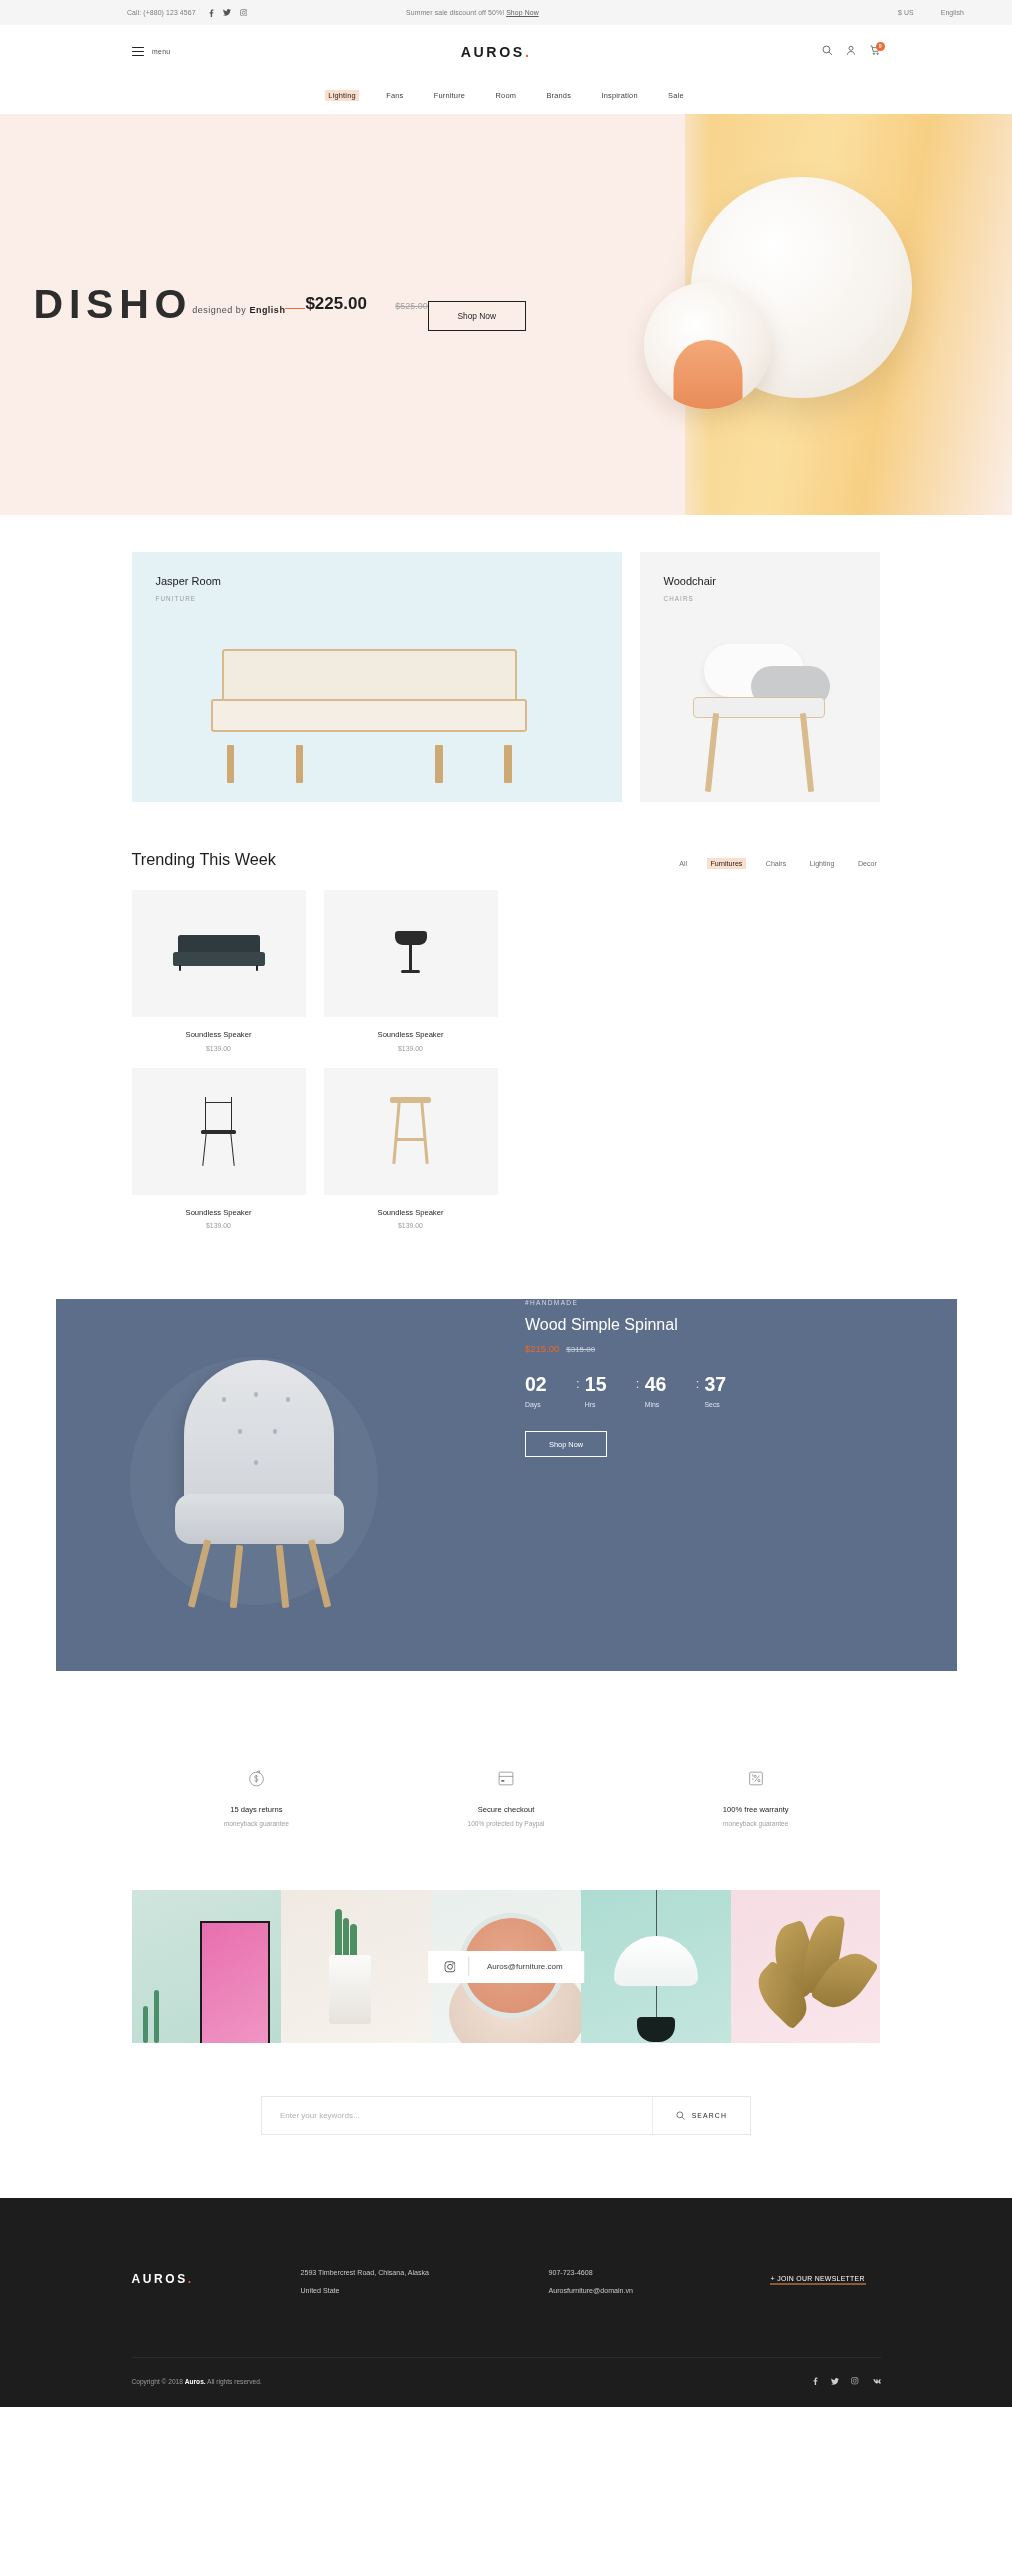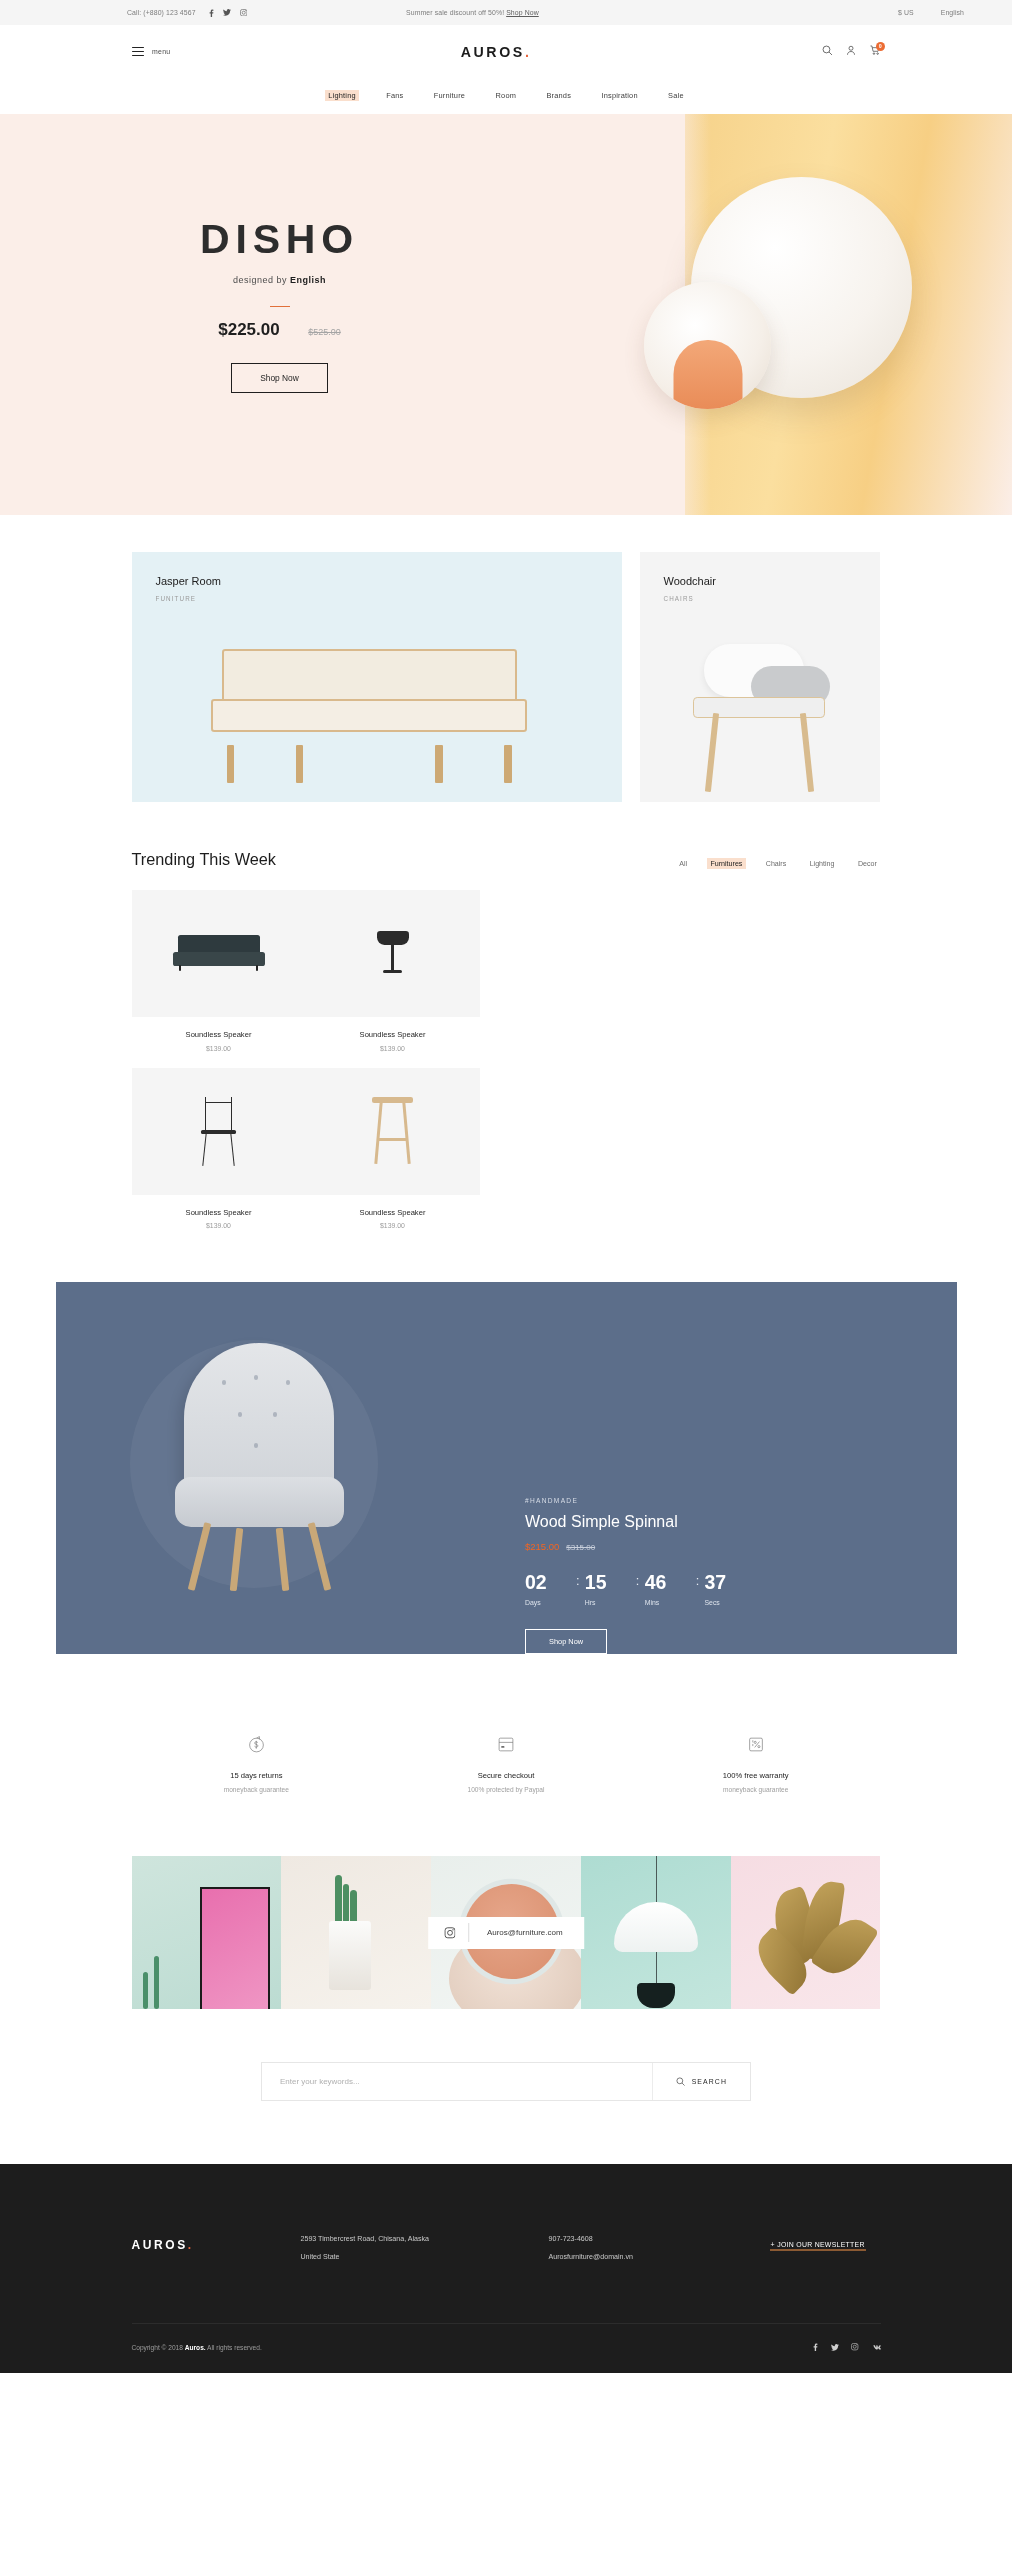--- a/index.html
+++ b/index.html
@@ -61,21 +61,21 @@
   .hero-brush {
     position: absolute; right: 0; top: 0; width: 327px; height: 100%;
     background: linear-gradient(100deg,#f6d28a 0%, #fbdf9f 38%, #f7cf84 62%, #fbeee8 100%);
   }
   .hero-brush:after{
     content:""; position:absolute; left:-21px; top:0; width:47px; height:100%;
     background:linear-gradient(90deg, rgba(251,238,232,1), rgba(246,210,138,0));
   }
   .hero-text {
     position: absolute; left: 0; top: 0; width: 559px; height: 100%;
-    display: flex; flex-direction: column; align-items: center; justify-content: center;
+    display: flex; flex-direction: row; align-items: center; justify-content: center;
     padding-bottom: 21px; z-index: 4;
   }
   .hero-title { font-size: 41px; font-weight: 700; letter-spacing: 5.8px; color: #2d2d2d; }
   .hero-sub { font-size: 9px; color: #4d4d4d; margin-top: 11.6px; letter-spacing: 0.5px; }
   .hero-sub b { color: #1f1f1f; font-weight: 700; }
   .hero-rule { width: 20px; height: 1.1px; background: #e1703a; margin: 21px 0 12.7px; }
   .hero-price { display: flex; align-items: baseline; gap: 9.5px; }
   .hero-price .now { font-size: 17px; font-weight: 700; color: #1f1f1f; }
   .hero-price .was { font-size: 9px; color: #a5a5a5; text-decoration: line-through; padding-left: 19px; }
   .hero-btn {
@@ -134,21 +134,21 @@
     width: 364px; height: 369px; background: #f5f5f5; position: relative;
     display: flex; align-items: flex-end; justify-content: center; padding-bottom: 37px;
   }
   .feature-tag { font-size: 14.2px; font-weight: 500; color: #1c1c1c; }
   .tile-sofa{position:absolute;left:53px;top:111px;width:264px;height:121px;}
   .ts-main{position:absolute;left:26px;top:10.5px;width:158px;height:58px;background:#2f3b3f;border-radius:4.2px;}
   .ts-main2{position:absolute;left:26px;top:58px;width:163px;height:24px;background:#3a474b;border-radius:3.2px;}
   .ts-right{position:absolute;left:190px;top:18.4px;width:79px;height:53px;background:#b09477;border-radius:4.2px;}
   .ts-ott{position:absolute;left:0px;top:69px;width:84px;height:31px;background:#6f6c5d;border-radius:5.3px;}
   .prod-col { display: flex; flex-direction: column; gap: 16px; }
-  .prod-row { display: flex; }
+  .prod-row { display: flex; gap: 18px; }
   .prod { width: 174px; }
   .prod-img {
     width: 174px; height: 127px; background: #f5f5f5; position: relative; overflow: hidden;
     display:flex;align-items:center;justify-content:center;
   }
   .prod-name { text-align: center; font-size: 7.6px; color: #1f1f1f; margin-top: 12.7px; }
   .prod-price { text-align: center; font-size: 6.9px; color: #9a9a9a; margin-top: 5.8px; }
   .mini-sofa{width:92px;height:37px;position:relative;}
   .mini-sofa i{position:absolute;background:#2e3a3e;border-radius:2.6px;}
   .mini-sofa i.b{left:5.3px;top:0;width:82px;height:20px;}
@@ -168,21 +168,21 @@
   .bar-chair i.lg2{right:6.3px;top:36px;width:1.1px;height:33px;transform:rotate(-6deg);}
   .wood-stool{width:41px;height:69px;position:relative;}
   .wood-stool i{position:absolute;background:#d7b98e;}
   .wood-stool i.tp{left:0;top:0;width:41px;height:5.8px;border-radius:2.1px;}
   .wood-stool i.l1{left:5.3px;top:5.3px;width:3.2px;height:62px;transform:rotate(5deg);}
   .wood-stool i.l2{right:5.3px;top:5.3px;width:3.2px;height:62px;transform:rotate(-5deg);}
   .wood-stool i.cb{left:6.3px;top:41px;width:28.5px;height:2.6px;}
 
   
   .promo-sec { padding: 53px 0 0; background:#fff; }
-  .promo { width: 901px; margin: 0 auto; height: 372px; background: #5c6e8a; display: flex; align-items: flex-end; position:relative; overflow:hidden;}
+  .promo { width: 901px; margin: 17px auto; height: 372px; background: #5c6e8a; display: flex; align-items: flex-start; position:relative; overflow:hidden;}
   .promo-left { width: 459px; height: 100%; position: relative; }
   .promo-circle {
     position: absolute; left: 74px; top: 58px; width: 248px; height: 248px;
     border-radius: 50%; background: rgba(255,255,255,.055);
   }
   .armchair{position:absolute;left:119px;top:61px;width:169px;height:248px;}
   .ac-back{position:absolute;left:9.5px;top:0;width:150px;height:158px;background:linear-gradient(180deg,#e4e6e9,#cfd3d8);border-radius:79px 79px 21px 21px;box-shadow:-5.3px 5.3px 12.7px rgba(0,0,0,.12);}
   .ac-seat{position:absolute;left:0;top:134px;width:169px;height:50px;background:linear-gradient(180deg,#dcdfe3,#c6cad0);border-radius:16px;}
   .ac-leg{position:absolute;width:6.9px;height:69px;background:#c9a878;border-radius:1.6px;bottom:0;}
   .ac-leg.p1{left:21px;transform:rotate(14deg);}

